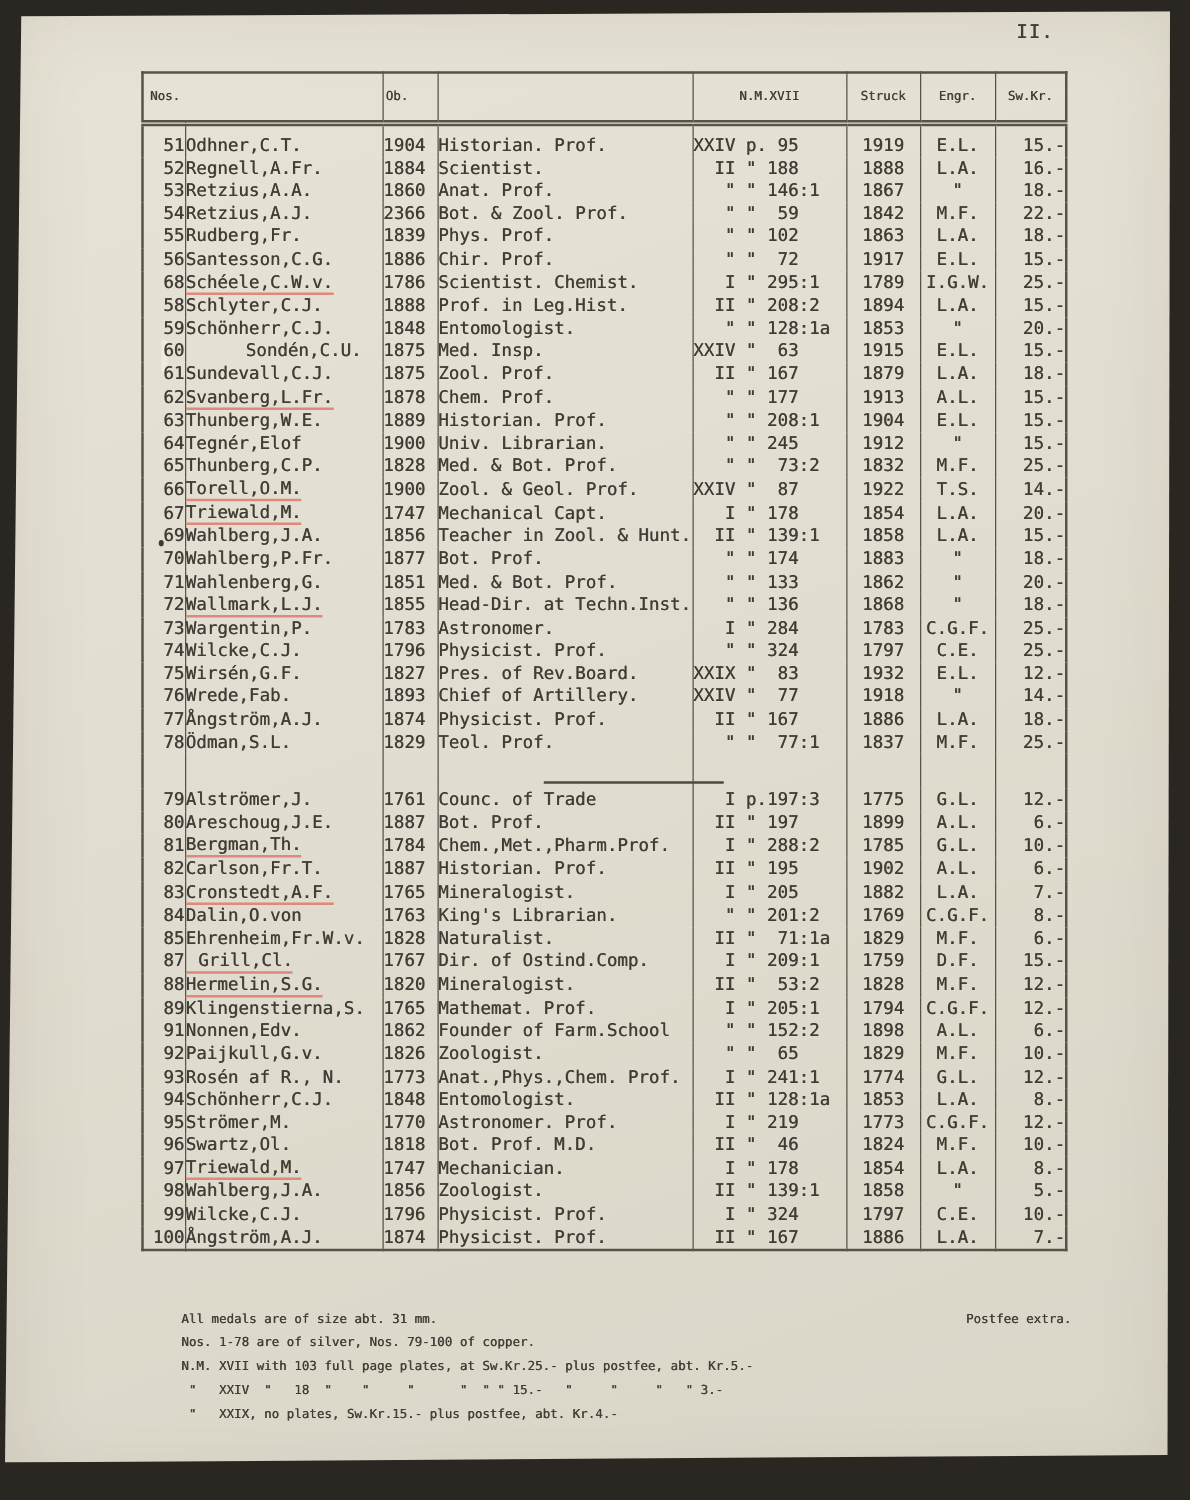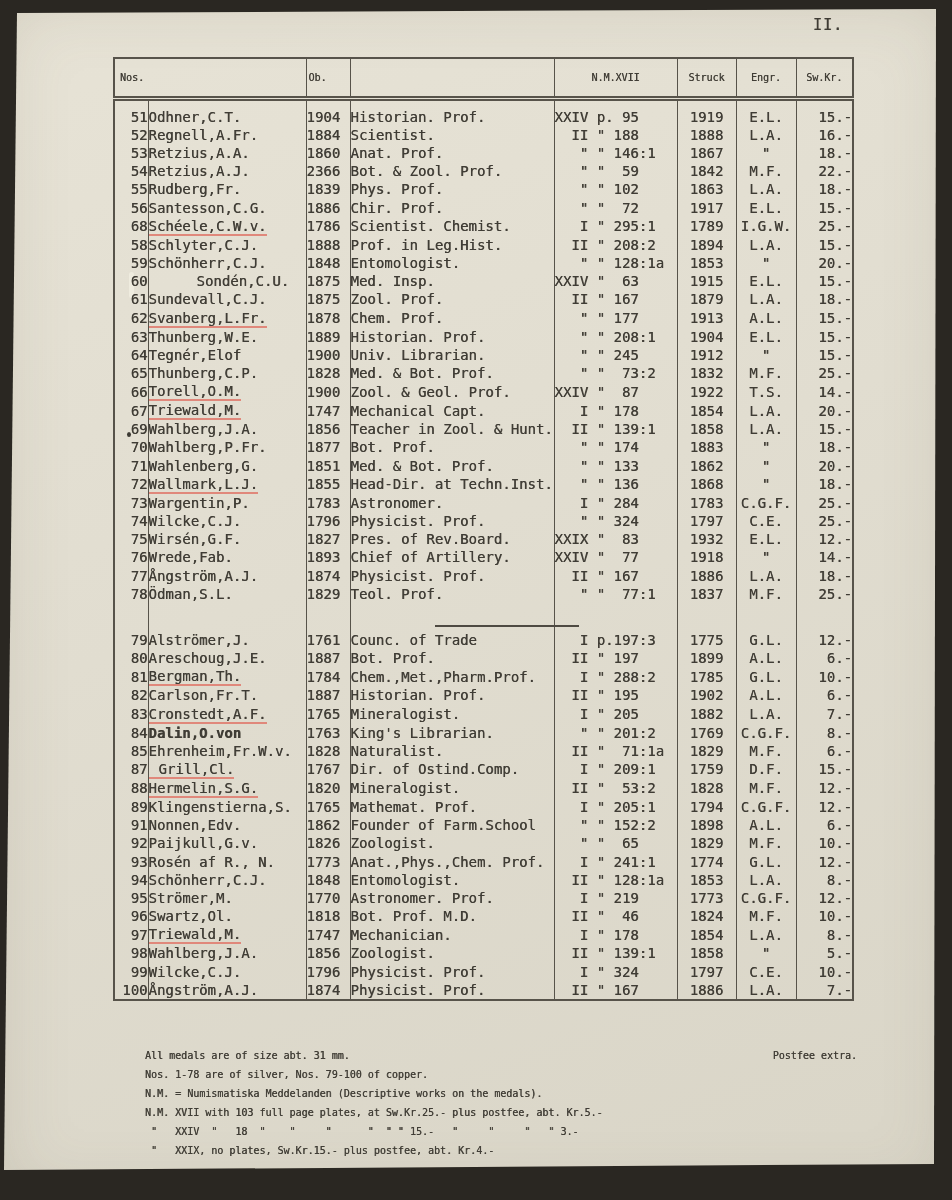--- a/index.html
+++ b/index.html
@@ -426,21 +426,21 @@
     <td class="c-name"><span class="nmspan ul" style="border-bottom-color: rgb(224, 136, 123);">Cronstedt,A.F.</span></td>
     <td class="c-ob">1765</td>
     <td class="c-desc">Mineralogist.</td>
     <td class="c-nm">   I " 205</td>
     <td class="c-struck">1882</td>
     <td class="c-engr">L.A.</td>
     <td class="c-price">7.-</td>
   </tr>
           <tr>
     <td class="c-no">84</td>
-    <td class="c-name"><span class="nmspan" style="border-bottom-color: rgb(224, 136, 123); font-weight: bold;">Dalin,O.von</span></td>
+    <td class="c-name"><span class="nmspan" style="border-bottom-color: rgb(224, 136, 123);">Dalin,O.von</span></td>
     <td class="c-ob">1763</td>
     <td class="c-desc">King's Librarian.</td>
     <td class="c-nm">   " " 201:2</td>
     <td class="c-struck">1769</td>
     <td class="c-engr">C.G.F.</td>
     <td class="c-price">8.-</td>
   </tr>
           <tr>
     <td class="c-no">85</td>
     <td class="c-name"><span class="nmspan" style="border-bottom-color: rgb(224, 136, 123);">Ehrenheim,Fr.W.v.</span></td>
@@ -585,18 +585,17 @@
     </table>
     <div class="group-divider"></div>
   </div>
 
   <div class="footer">
     <div class="fline fline1">
       <span>All medals are of size abt. 31 mm.</span>
       <span>Postfee extra.</span>
     </div>
     <div class="fline">Nos. 1-78 are of silver, Nos. 79-100 of copper.</div>
-    <div class="fline">N.M. = Numismatiska Meddelanden (Descriptive works on the medals).</div>
     <div class="fline">N.M. XVII with 103 full page plates, at Sw.Kr.25.- plus postfee, abt. Kr.5.-</div>
     <div class="fline"> "   XXIV  "   18  "    "     "      "  " " 15.-   "     "     "   " 3.-</div>
     <div class="fline"> "   XXIX, no plates, Sw.Kr.15.- plus postfee, abt. Kr.4.-</div>
   </div>
 </div>
 
 </body></html>

